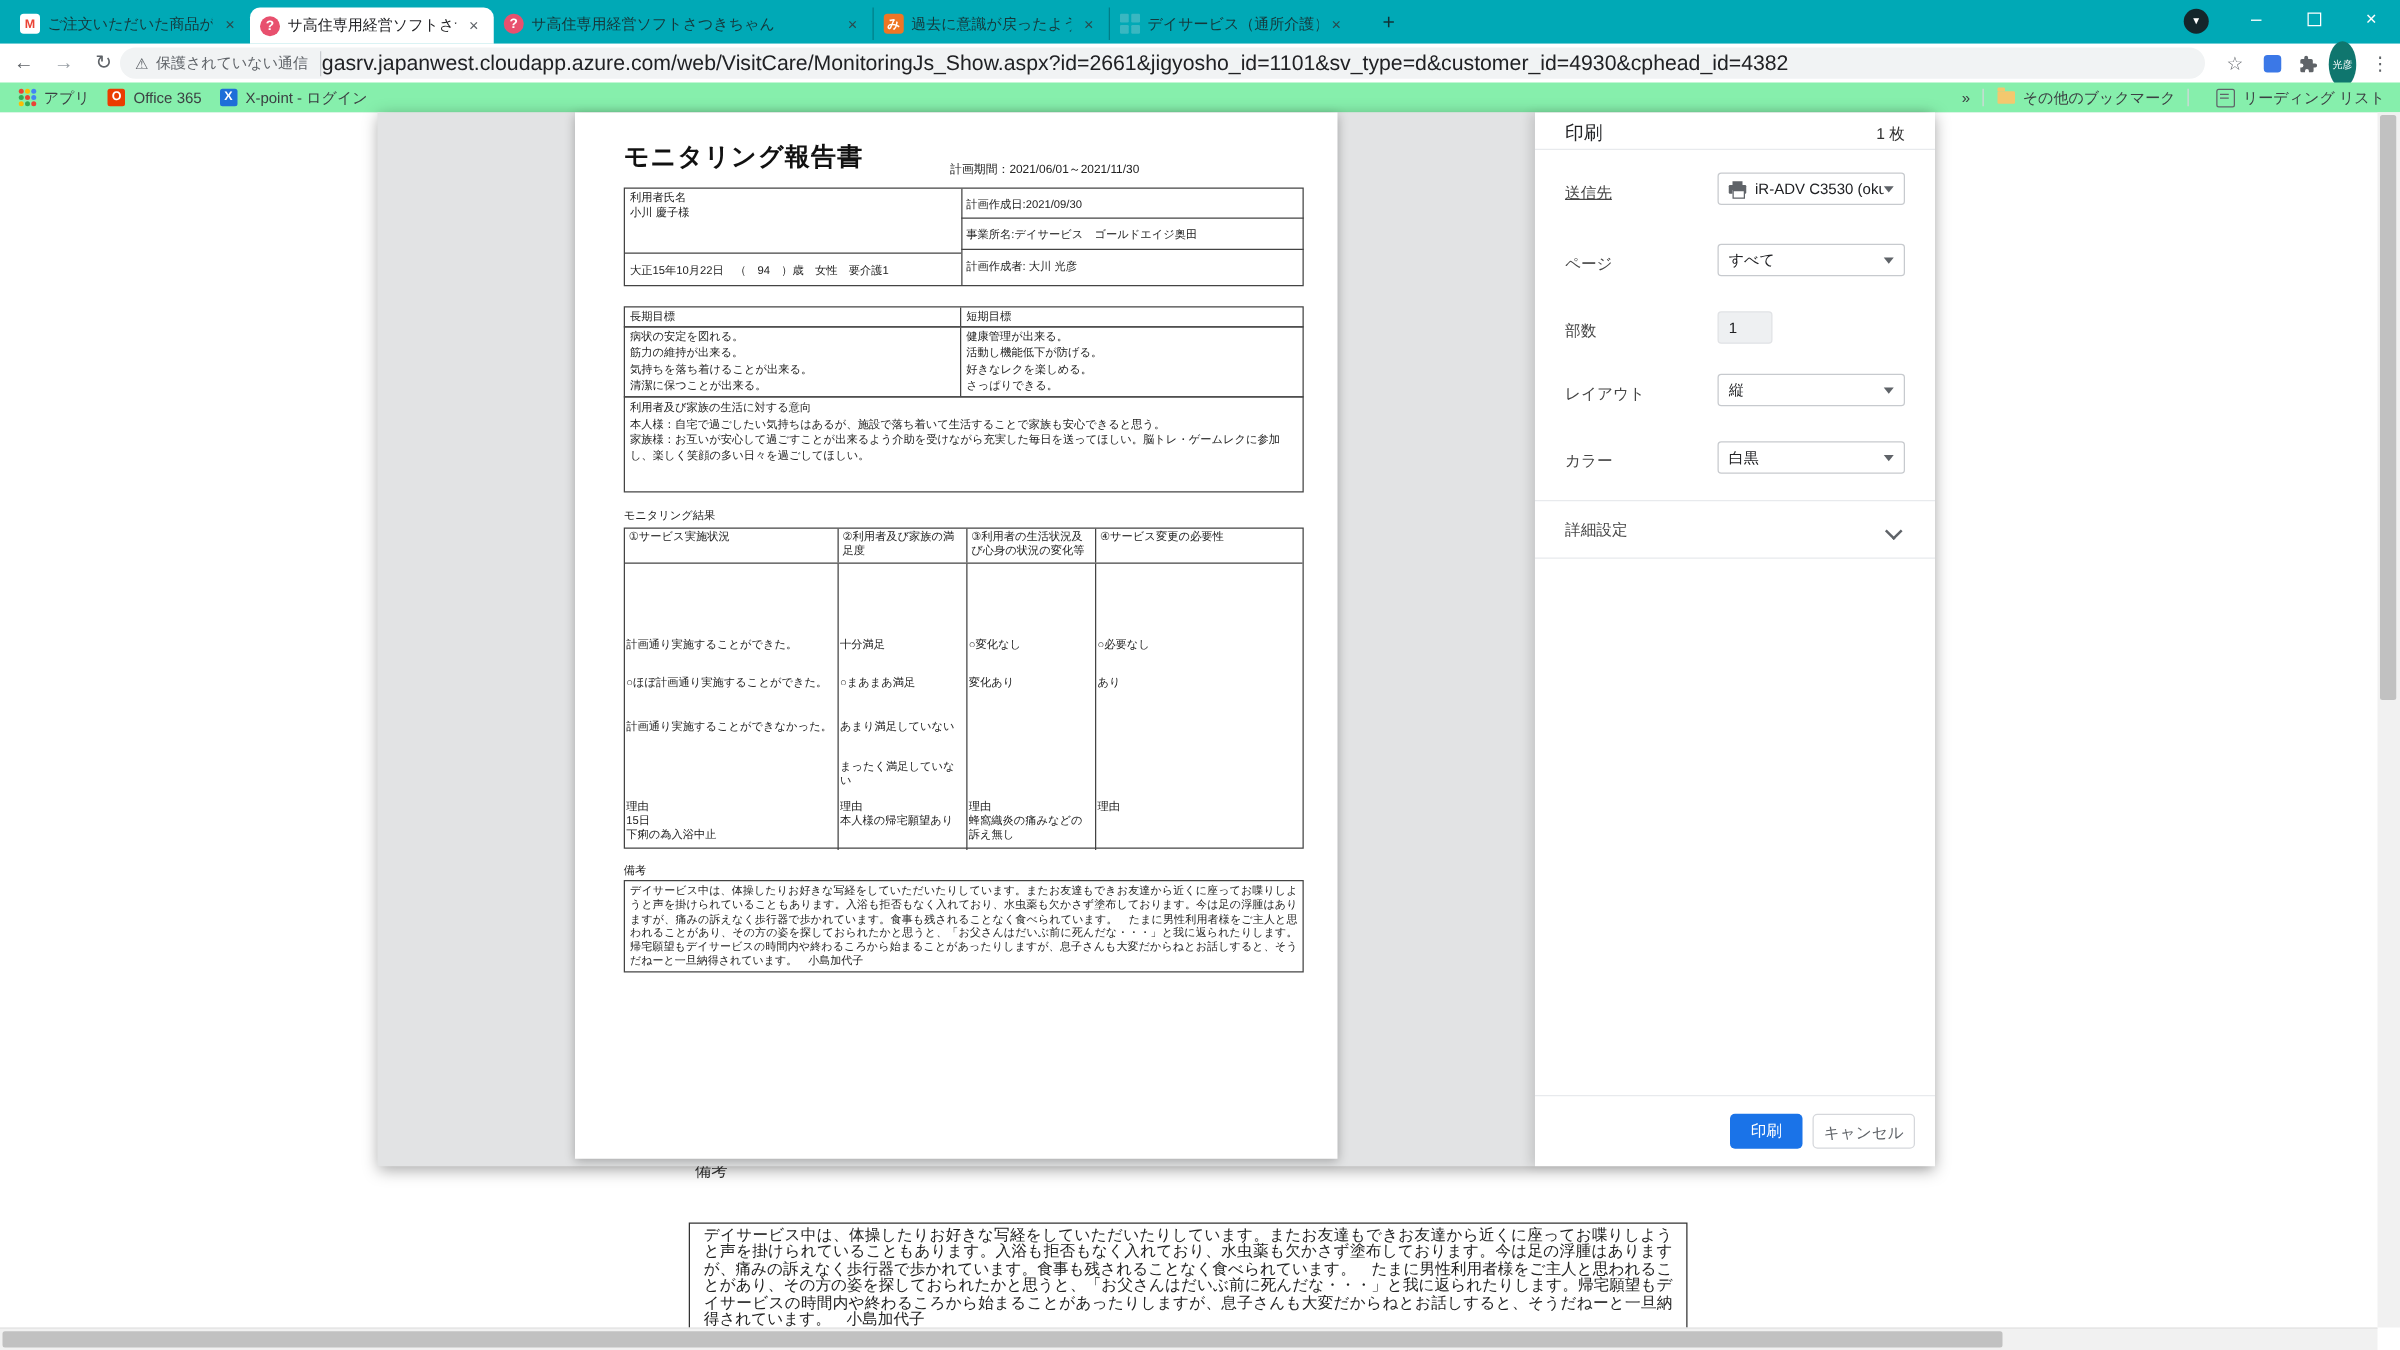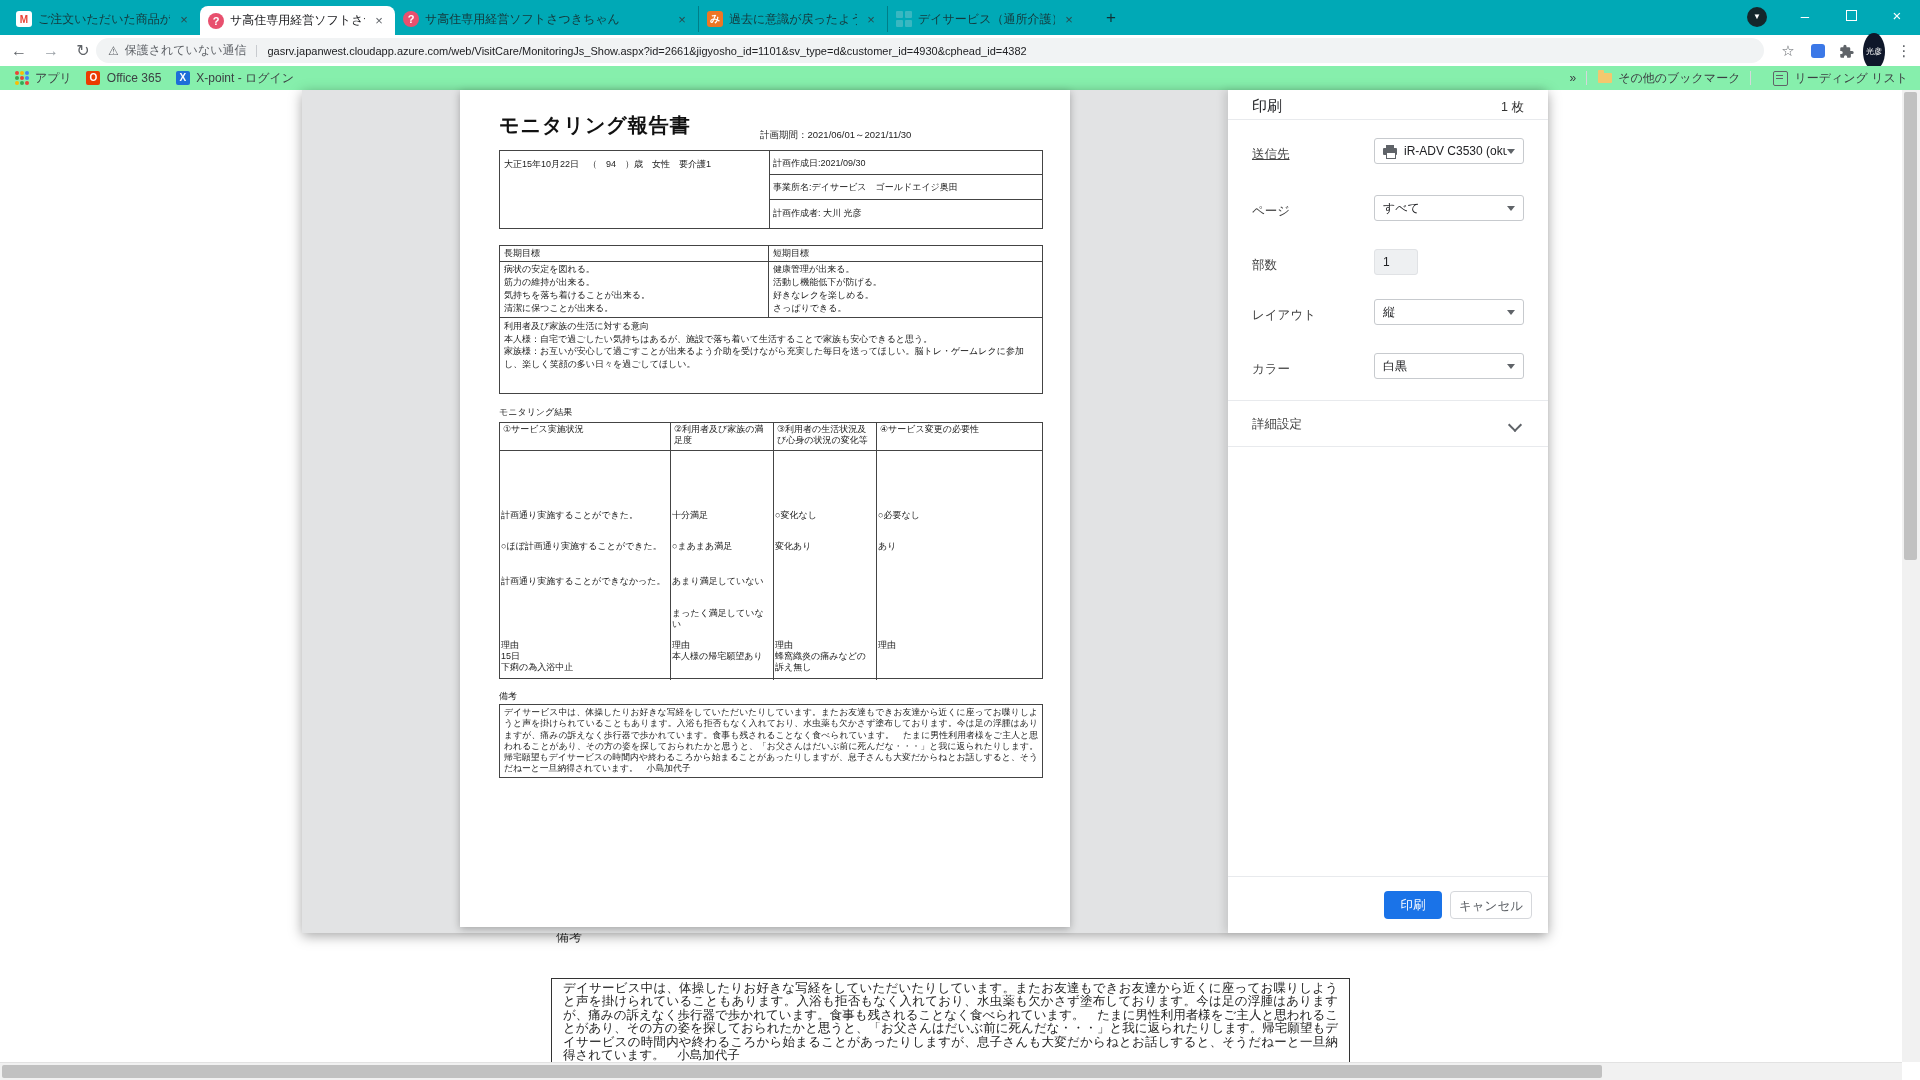--- a/index.html
+++ b/index.html
@@ -24,24 +24,24 @@
   .winbtns{position:absolute;right:0;top:0;height:35px;display:flex;}
   .winbtn{width:46px;height:30px;display:flex;align-items:center;justify-content:center;color:#fff;font-size:15px;cursor:pointer;}
   .rsq{width:9px;height:9px;border:1px solid #fff;display:inline-block;}
   
   .toolbar{position:absolute;left:0;top:35px;width:1920px;height:31px;background:#fff;display:flex;align-items:center;}
   .navbtn{width:26px;height:26px;margin-left:6px;text-align:center;line-height:26px;font-size:16px;color:#5f6368;border-radius:50%;cursor:pointer;}
   .navbtn.fwd{color:#9aa0a6;}
   .omnibox{position:absolute;left:96px;top:3px;width:1668px;height:25px;background:#f1f3f4;border-radius:13px;display:flex;align-items:center;padding:0 12px;box-sizing:border-box;}
   .sec{display:flex;align-items:center;color:#5f6368;font-size:12px;white-space:nowrap;padding-right:10px;}
   .sec .warn{font-size:12px;margin-right:6px;color:#5f6368;}
-  .urltext{border-left:1px solid #c8cbcf;padding-left:10px;font-size:11px;color:#202124;white-space:nowrap;overflow:hidden;flex:1;}
+  .urltext{border-left:1px solid #c8cbcf;font-size:17px;color:#202124;white-space:nowrap;overflow:hidden;flex:1;}
   .tb-ico{position:absolute;top:4px;width:24px;height:24px;display:flex;align-items:center;justify-content:center;color:#5f6368;font-size:15px;cursor:pointer;}
   .extblue{width:14px;height:14px;background:#3b78e7;border-radius:3px;}
-  .avatar{border-radius:50%;background:#0f172a;color:#fff;font-size:8px;width:22px;height:37px;display:flex;align-items:center;justify-content:center;}
+  .avatar{border-radius:50%;background:#0f766e;color:#fff;font-size:8px;width:22px;height:37px;display:flex;align-items:center;justify-content:center;}
   
   .bmbar{position:absolute;left:0;top:66px;width:1920px;height:24px;background:#86efac;border-bottom:1px solid #e3e5e8;display:flex;align-items:center;font-size:12px;color:#3c4043;}
   .bm{display:flex;align-items:center;margin-left:14px;cursor:pointer;white-space:nowrap;}
   .bm .bico{margin-right:6px;width:15px;height:15px;display:flex;align-items:center;justify-content:center;}
   .appsgrid{display:grid;grid-template-columns:4px 4px 4px;grid-gap:1px;}
   .appsgrid i{width:4px;height:4px;border-radius:50%;}
   .office{background:#eb3c00;color:#fff;border-radius:2px;font-size:10px;font-weight:bold;width:14px;height:14px;text-align:center;line-height:14px;}
   .xpoint{background:#1e6ed8;color:#fff;border-radius:2px;font-size:10px;font-weight:bold;width:14px;height:14px;text-align:center;line-height:14px;}
   .bm-right{position:absolute;right:12px;top:0;height:24px;display:flex;align-items:center;}
   .vsep{width:1px;height:14px;background:#d5d8db;margin:0 10px;}
@@ -248,20 +248,21 @@
 
     <div class="print-dialog">
       <div class="preview-area">
         <div class="sheet">
 
           <div class="doc-title">モニタリング報告書</div>
           <div class="doc-period">計画期間：2021/06/01～2021/11/30</div>
 
           <div class="dt info">
             <div class="lcol">
+              <div class="cell lr1 pre"><span>利用者氏名</span><br><span>小川 慶子様</span></div>
               <div class="cell lr2">大正15年10月22日　（　94　）歳　女性　要介護1</div>
             </div>
             <div class="rcol">
               <div class="cell rr1">計画作成日:2021/09/30</div>
               <div class="cell rr2">事業所名:デイサービス　ゴールドエイジ奥田</div>
               <div class="cell rr3">計画作成者: 大川 光彦</div>
             </div>
           </div>
 
 

